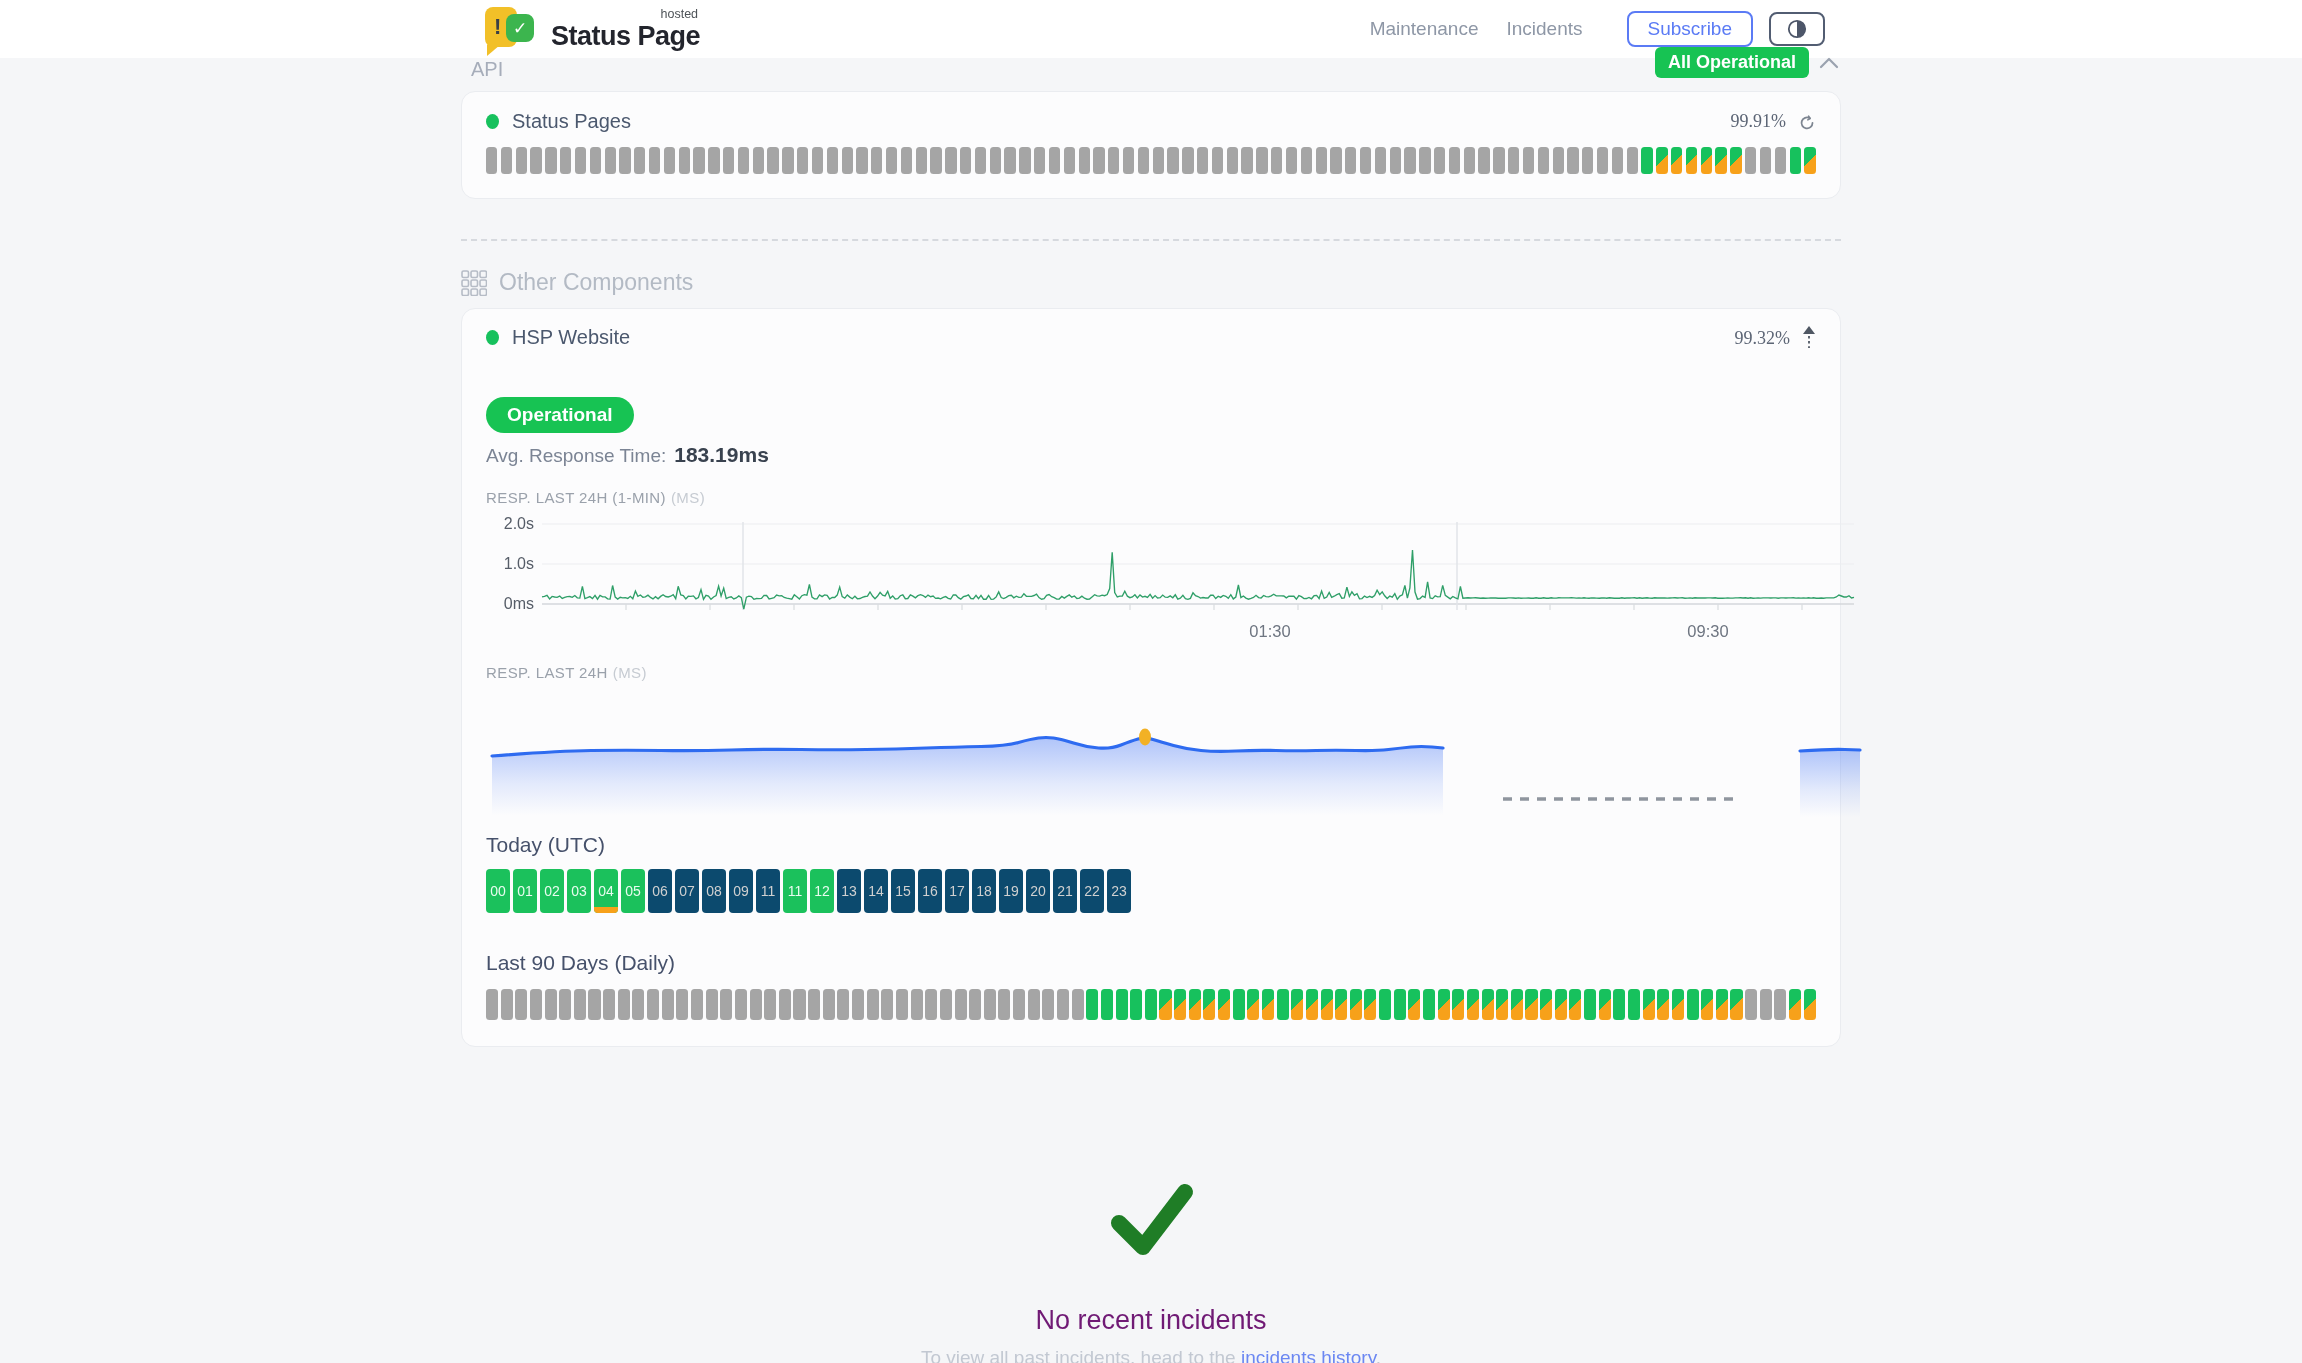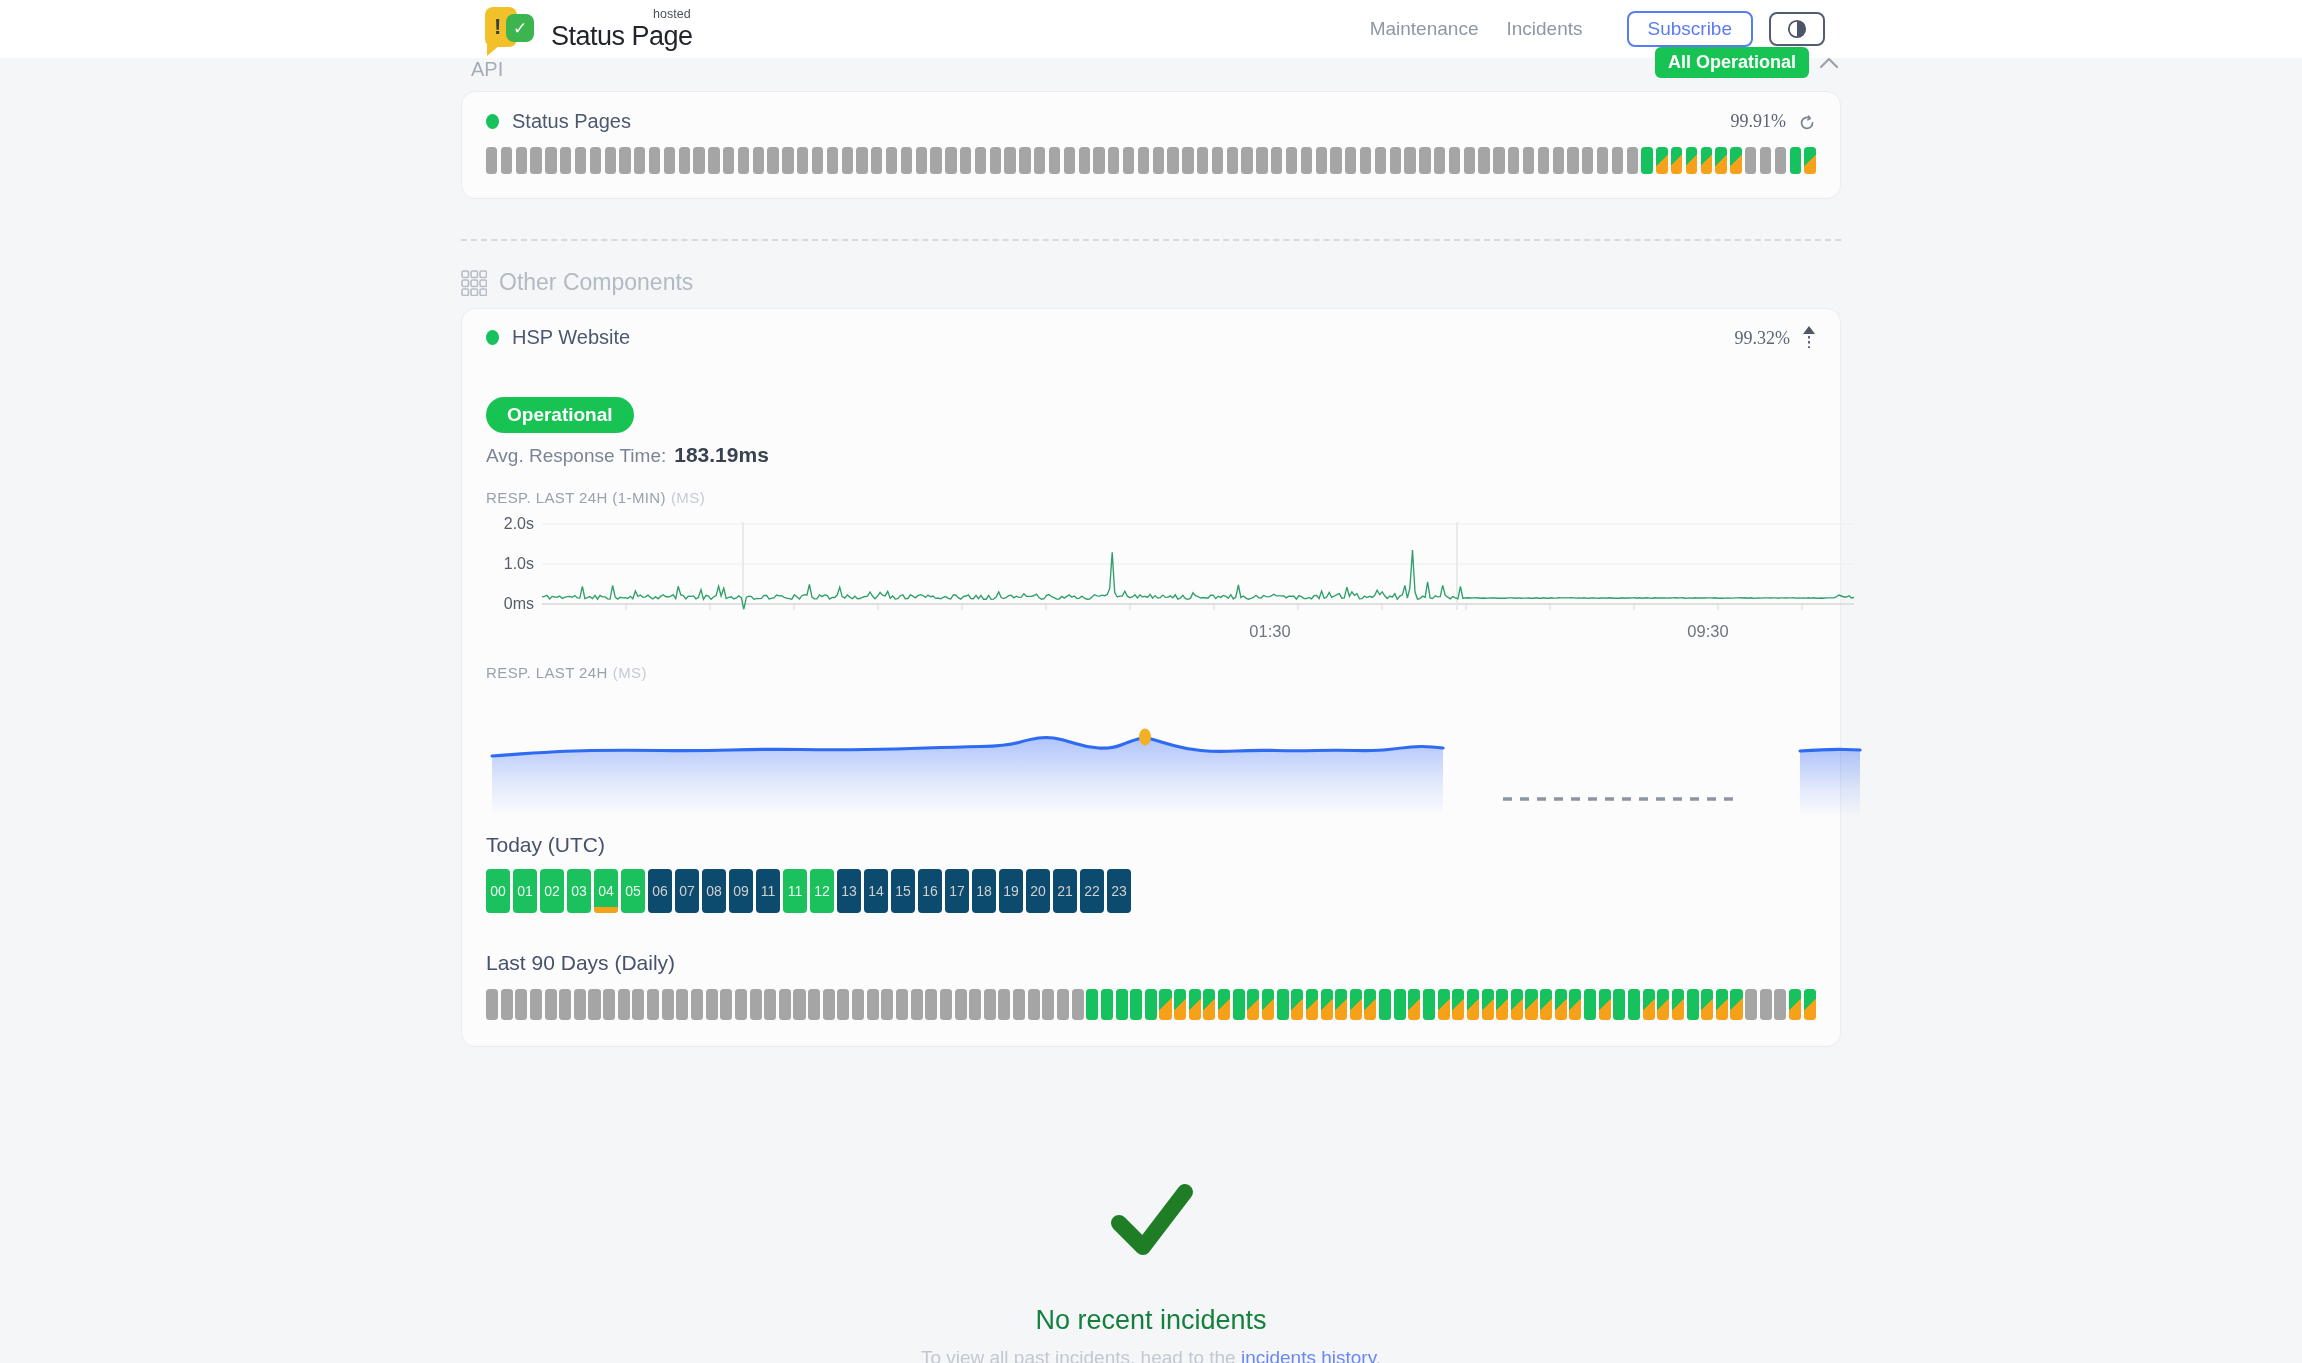--- a/index.html
+++ b/index.html
@@ -13,21 +13,21 @@
   .logo-bubble { position:absolute; left:0; top:2px; width:32px; height:40px;
     background:#f2c028; border-radius:8px; }
   .logo-tail { position:absolute; left:2px; top:40px; width:0; height:0;
     border-top:11px solid #f2c028; border-right:13px solid transparent; }
   .logo-excl { position:absolute; left:9px; top:9px; font-size:22px; font-weight:800; color:#3a3f46; }
   .logo-check { position:absolute; left:21px; top:9px; width:28px; height:28px; background:#3cb54e;
     border-radius:8px; display:flex; align-items:center; justify-content:center;
     color:#ffffff; font-size:17px; font-weight:700; }
   .brand-text { position:relative; padding-top:14px; }
   .hosted { position:absolute; top:0; right:2px; font-size:12.5px; color:#4e5358; }
-  .brand-name { font-size:27px; font-weight:400; color:#23252d; letter-spacing:-0.5px; }
+  .brand-name { font-size:27px; font-weight:700; color:#23252d; letter-spacing:-0.5px; }
   .nav { margin-left:auto; display:flex; align-items:center; }
   .nav a { font-size:19px; color:#8e97a6; text-decoration:none; cursor:pointer; }
   .nav a + a { margin-left:28px; }
   .subscribe { margin-left:44px; font-size:19px; color:#5b7bf5; background:#ffffff;
     border:2px solid #5b7bf5; border-radius:8px; padding:5px 19px; cursor:pointer;
     font-family:inherit; }
   .theme { margin-left:16px; margin-right:16px; background:#ffffff; border:2px solid #525d72;
     border-radius:8px; padding:4px 15px 1px; cursor:pointer; }
   .badge-wrap { position:absolute; right:2px; top:47px; display:flex; align-items:center; gap:10px; }
   .all-op { background:#17c353; color:#ffffff; font-size:18px; font-weight:600;
@@ -73,21 +73,21 @@
   .hour span { font-size:14px; }
   .hour-up span { color:#e8fcef;text-align:center; }
   .hour-idle span { color:#d0d0d0; }
   .hour-marker { position:absolute; left:0; bottom:0; width:100%; height:6px;
     background:#f7a11a; border-radius:0 0 4px 4px; }
   .d90-title { margin-top:38px; }
   .d90-row { display:flex; gap:2.6px; margin-top:14px; }
   .d90-row .ubar { height:31px; border-radius:3.5px; }
   .footer { text-align:center; }
   .footer-check { margin-top:132px; }
-  .no-incidents { margin-top:40px; font-size:27px; font-weight:500; color:#15803d; }
+  .no-incidents { margin-top:40px; font-size:27px; font-weight:500; color:#701a75; }
   .hint { margin-top:11px; font-size:19px; color:#c2c8d2; }
   .hint a { color:#6b87f2; text-decoration:none; cursor:pointer; }
 </style>
 </head>
 <body>
 
 <div class="header">
   <div class="header-inner">
     <div class="brand">
       <div class="logo-mark">

